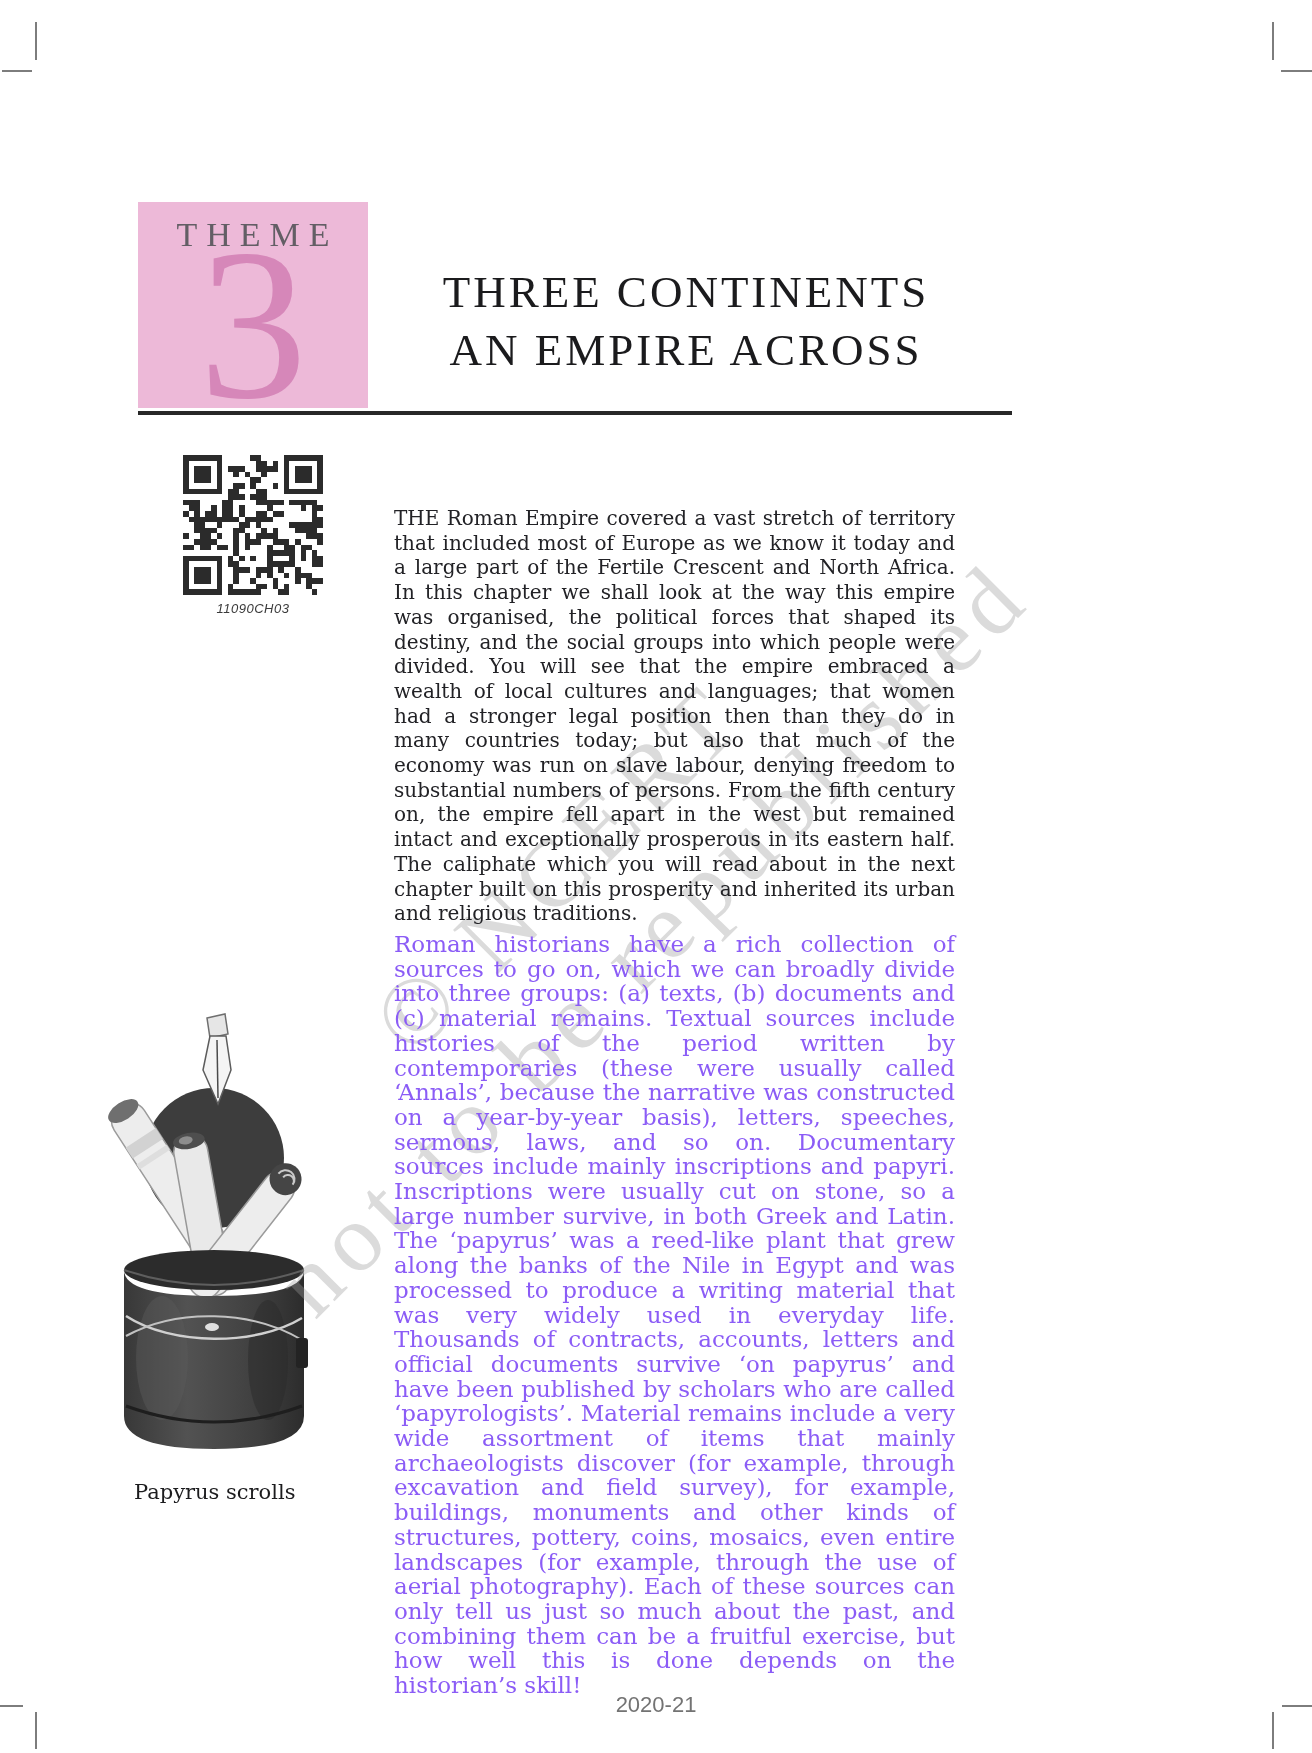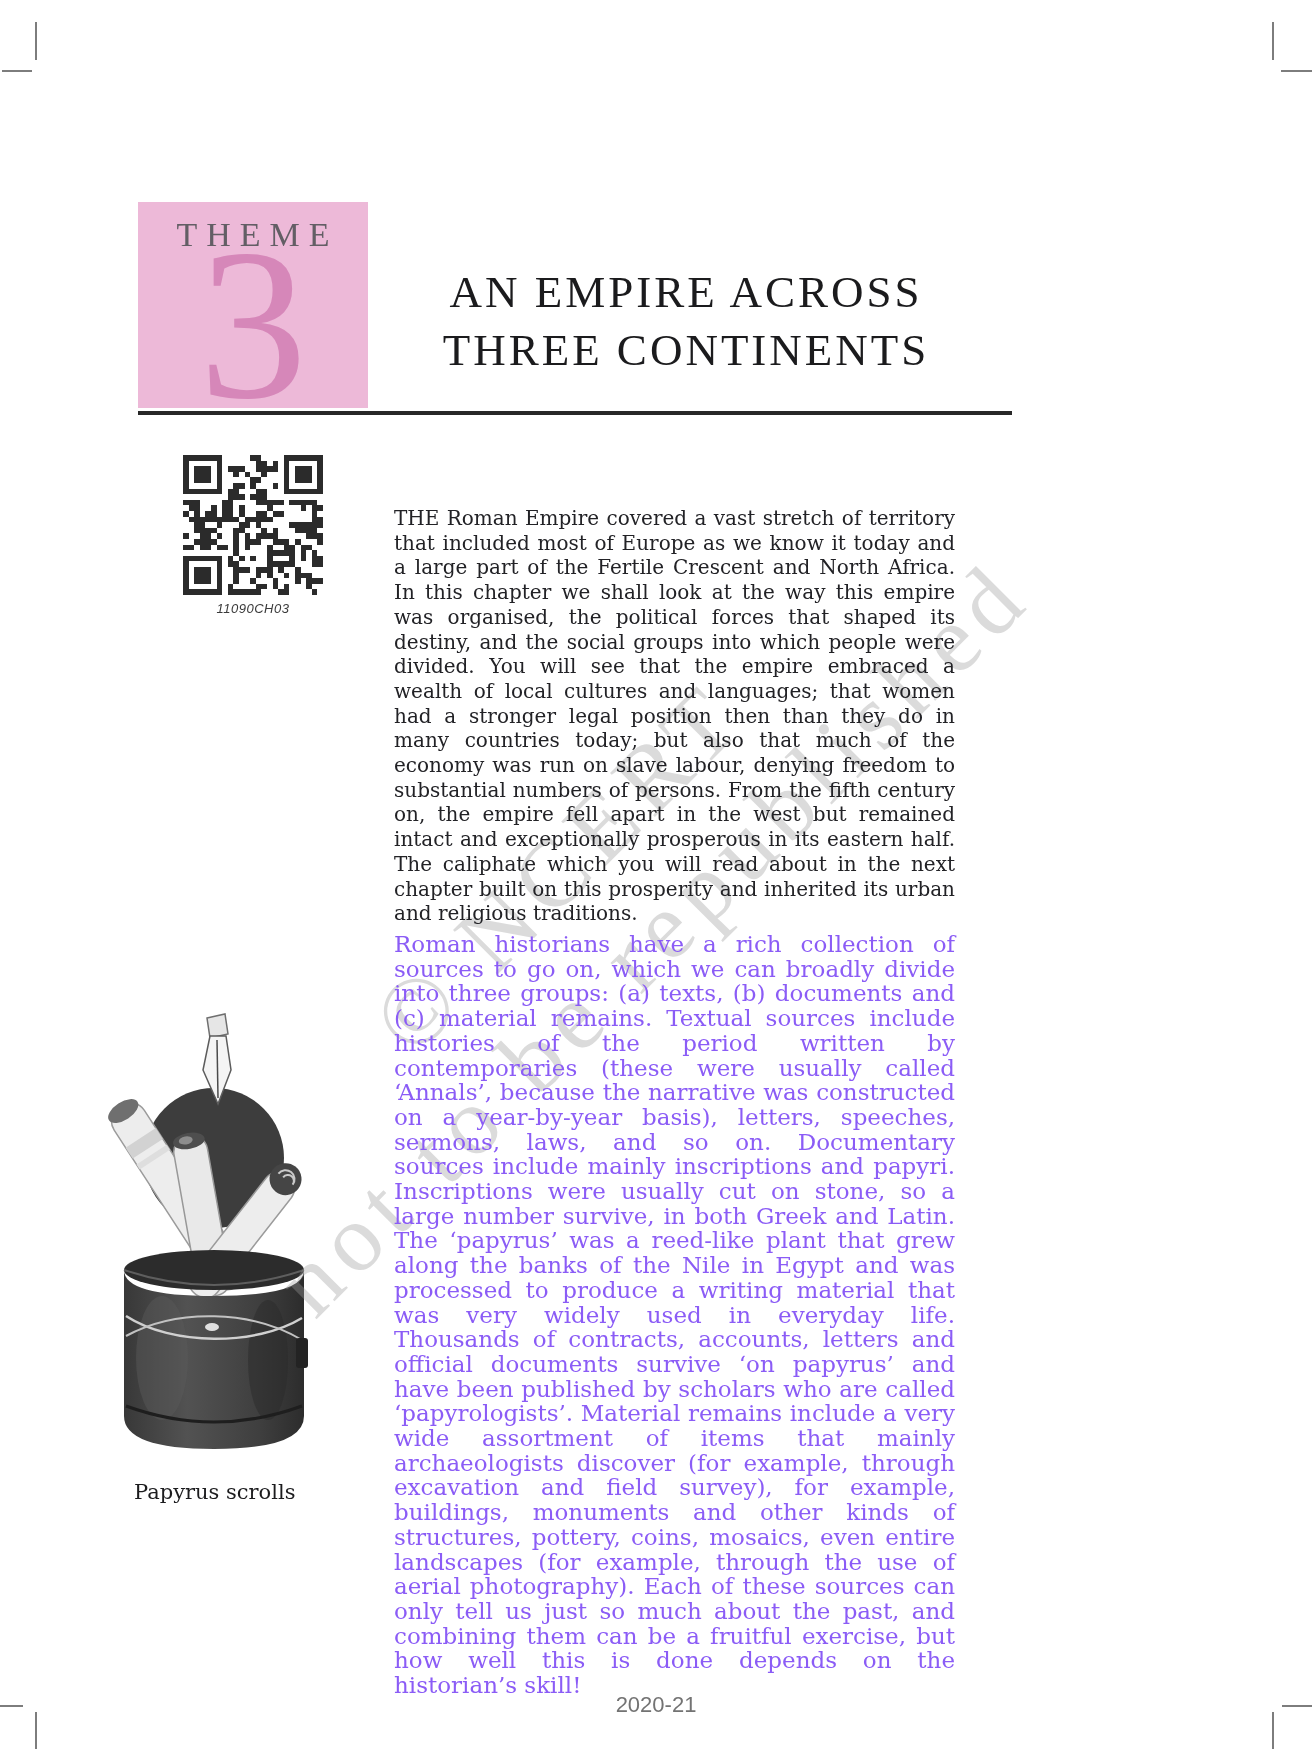--- a/index.html
+++ b/index.html
@@ -60,22 +60,22 @@
     <div class="crop" style="left:1282px;top:1705px;width:30px;height:2px;"></div>
     <div class="crop" style="left:1272px;top:1712px;width:2px;height:37px;"></div>
   </div>
 
   <div class="theme-box">
     <div class="theme-label">THEME</div>
     <div class="theme-number">3</div>
   </div>
 
   <div class="chapter-title">
+    <div>THREE CONTINENTS</div>
     <div>AN EMPIRE ACROSS</div>
-    <div>THREE CONTINENTS</div>
   </div>
   <div class="title-rule"></div>
 
   <div class="qr-wrap">
     <svg id="qr-svg" viewBox="0 0 140 140" shape-rendering="crispEdges">
         <g fill="#2b2b2b">
           <rect x="67.20" y="0.00" width="5.60" height="5.60"></rect>
           <rect x="72.80" y="0.00" width="5.60" height="5.60"></rect>
           <rect x="72.80" y="5.60" width="5.60" height="5.60"></rect>
           <rect x="78.40" y="5.60" width="5.60" height="5.60"></rect>

